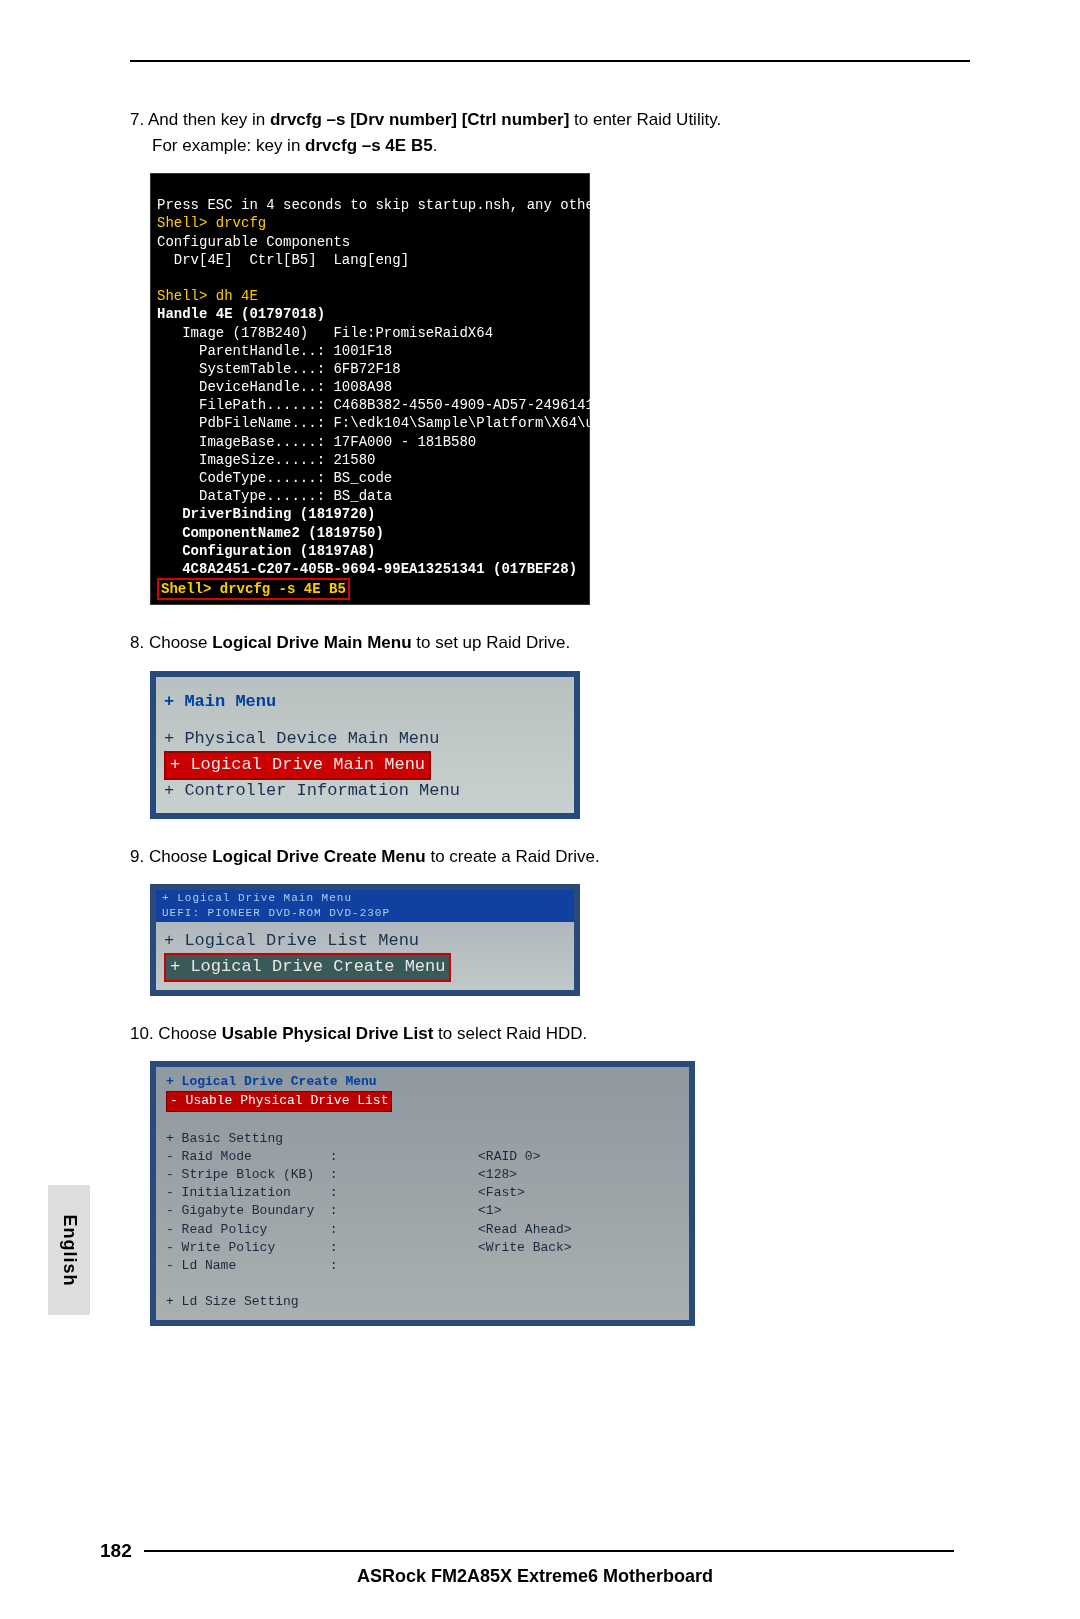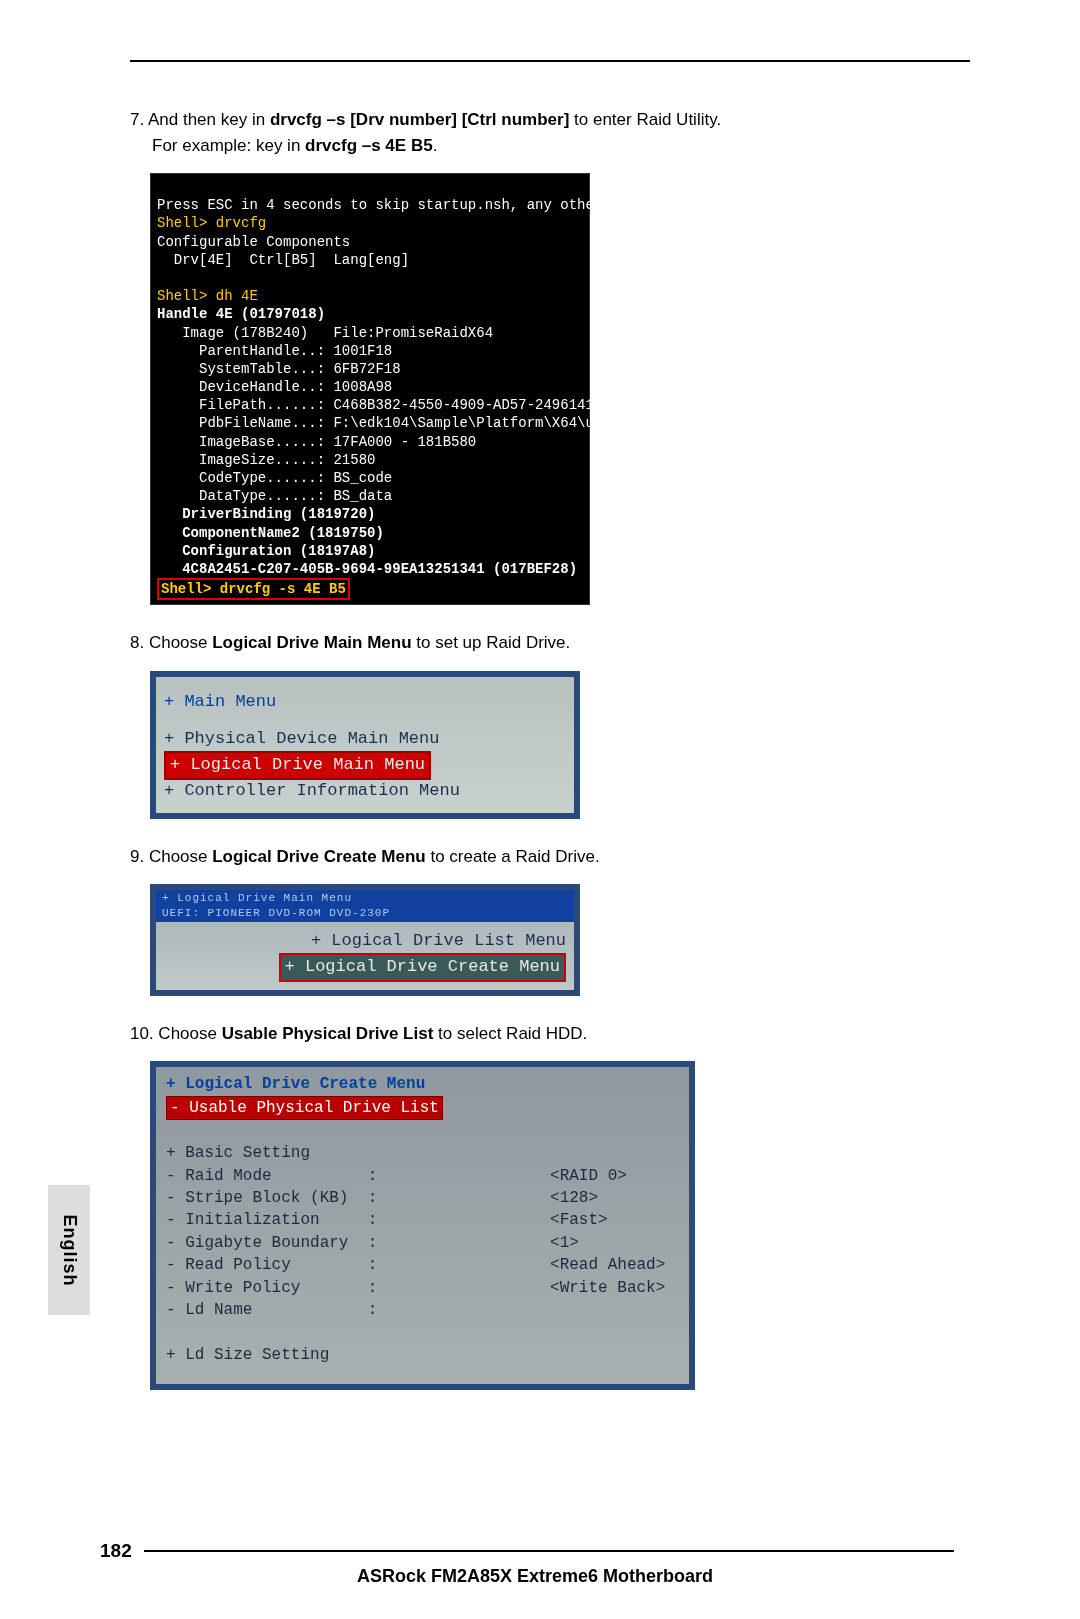--- a/index.html
+++ b/index.html
@@ -60,21 +60,21 @@
   .ss2 {
     width: 430px;
     border: 6px solid #264a7a;
     background: linear-gradient(#b8c0c0, #c8d0d0);
     font-family: "Courier New", monospace;
     font-size: 17px;
     padding: 14px 8px 10px 8px;
     color: #1a3050;
     line-height: 1.35;
   }
-  .ss2 .title { color: #0040a0; font-weight: normal; margin-bottom: 14px; }
+  .ss2 .title { color: #0040a0; font-weight: bold; margin-bottom: 14px; }
   .ss2 .hl {
     background: #c00;
     color: #e8e8e8;
     padding: 1px 4px;
     border: 2px solid #900;
     display: inline-block;
   }
   
   .ss3 {
     width: 430px;
@@ -87,36 +87,36 @@
     line-height: 1.35;
   }
   .ss3 .hdr {
     background: #1040a0;
     color: #aaccee;
     font-size: 11px;
     padding: 1px 6px;
     letter-spacing: 1px;
     white-space: pre;
   }
-  .ss3 .body { padding: 8px 8px 0 8px; text-align: right; }
+  .ss3 .body { padding: 8px 8px 0 8px; }
   .ss3 .sel {
     background: #3a5a5a;
     color: #e8e8e0;
     padding: 1px 4px;
     border: 2px solid #c00;
     display: inline-block;
   }
   
   .ss4 {
     width: 545px;
     border: 6px solid #2a4a7a;
     background: linear-gradient(#9098a0, #a8b0b0);
     font-family: "Courier New", monospace;
-    font-size: 16px;
-    padding: 6px 10px 18px 10px;
+    font-size: 13px;
+    padding: 6px 10px 8px 10px;
     color: #1a2a40;
     line-height: 1.4;
     white-space: pre;
   }
   .ss4 .title { color: #0040a0; font-weight: bold; }
   .ss4 .hl {
     background: #b00;
     color: #fff;
     padding: 0 3px;
     border: 1px solid #700;

